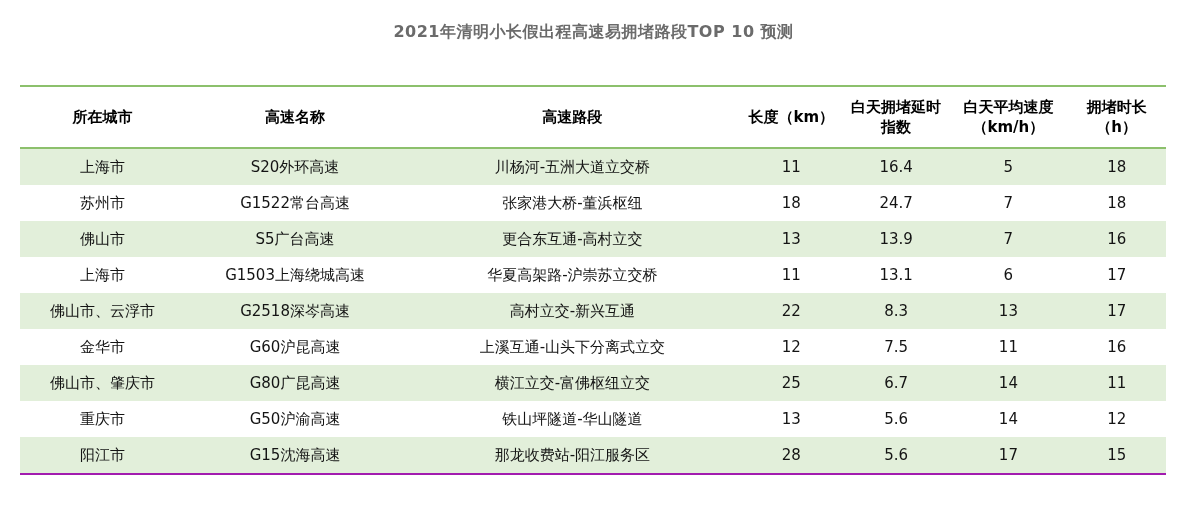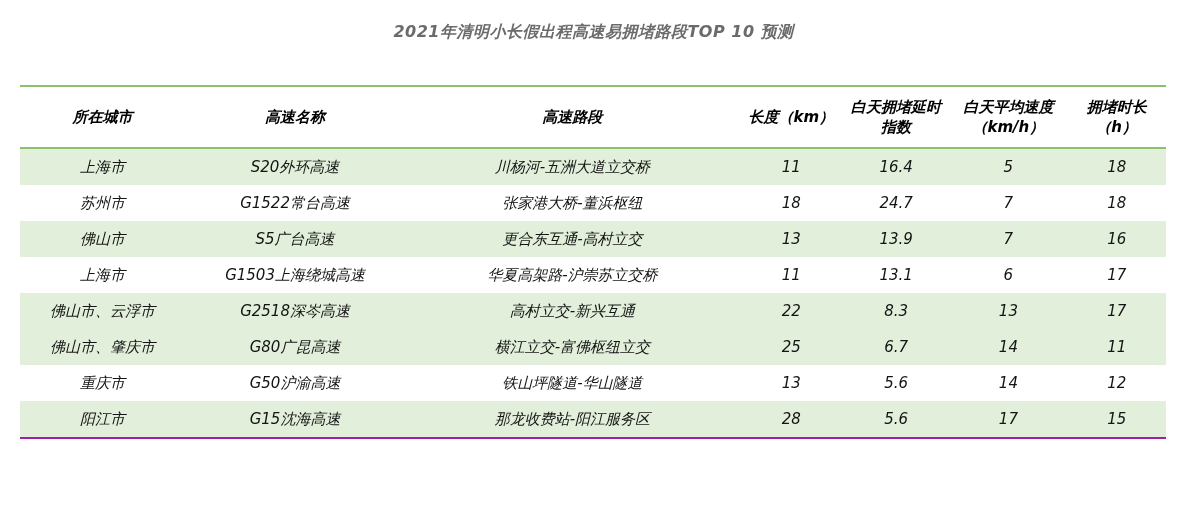--- a/index.html
+++ b/index.html
@@ -9,21 +9,20 @@
     width: 1187px;
     height: 530px;
     overflow: hidden;
     font-family: "DejaVu Sans", "Liberation Sans", sans-serif;
   }
   .page {
     position: relative;
     width: 1187px;
     height: 530px;
     background: #ffffff;
-    font-style: italic;
   }
   .title {
     position: absolute;
     top: 22px;
     left: 0;
     width: 100%;
     text-align: center;
     font-size: 16px;
     font-weight: bold;
     color: #6b6b6b;
@@ -137,20 +136,29 @@
         </tr>
         <tr class="band">
           <td>佛山市、云浮市</td>
           <td>G2518深岑高速</td>
           <td>高村立交-新兴互通</td>
           <td>22</td>
           <td>8.3</td>
           <td>13</td>
           <td>17</td>
         </tr>
+        <tr>
+          <td>金华市</td>
+          <td>G60沪昆高速</td>
+          <td>上溪互通-山头下分离式立交</td>
+          <td>12</td>
+          <td>7.5</td>
+          <td>11</td>
+          <td>16</td>
+        </tr>
         <tr class="band">
           <td>佛山市、肇庆市</td>
           <td>G80广昆高速</td>
           <td>横江立交-富佛枢纽立交</td>
           <td>25</td>
           <td>6.7</td>
           <td>14</td>
           <td>11</td>
         </tr>
         <tr>

